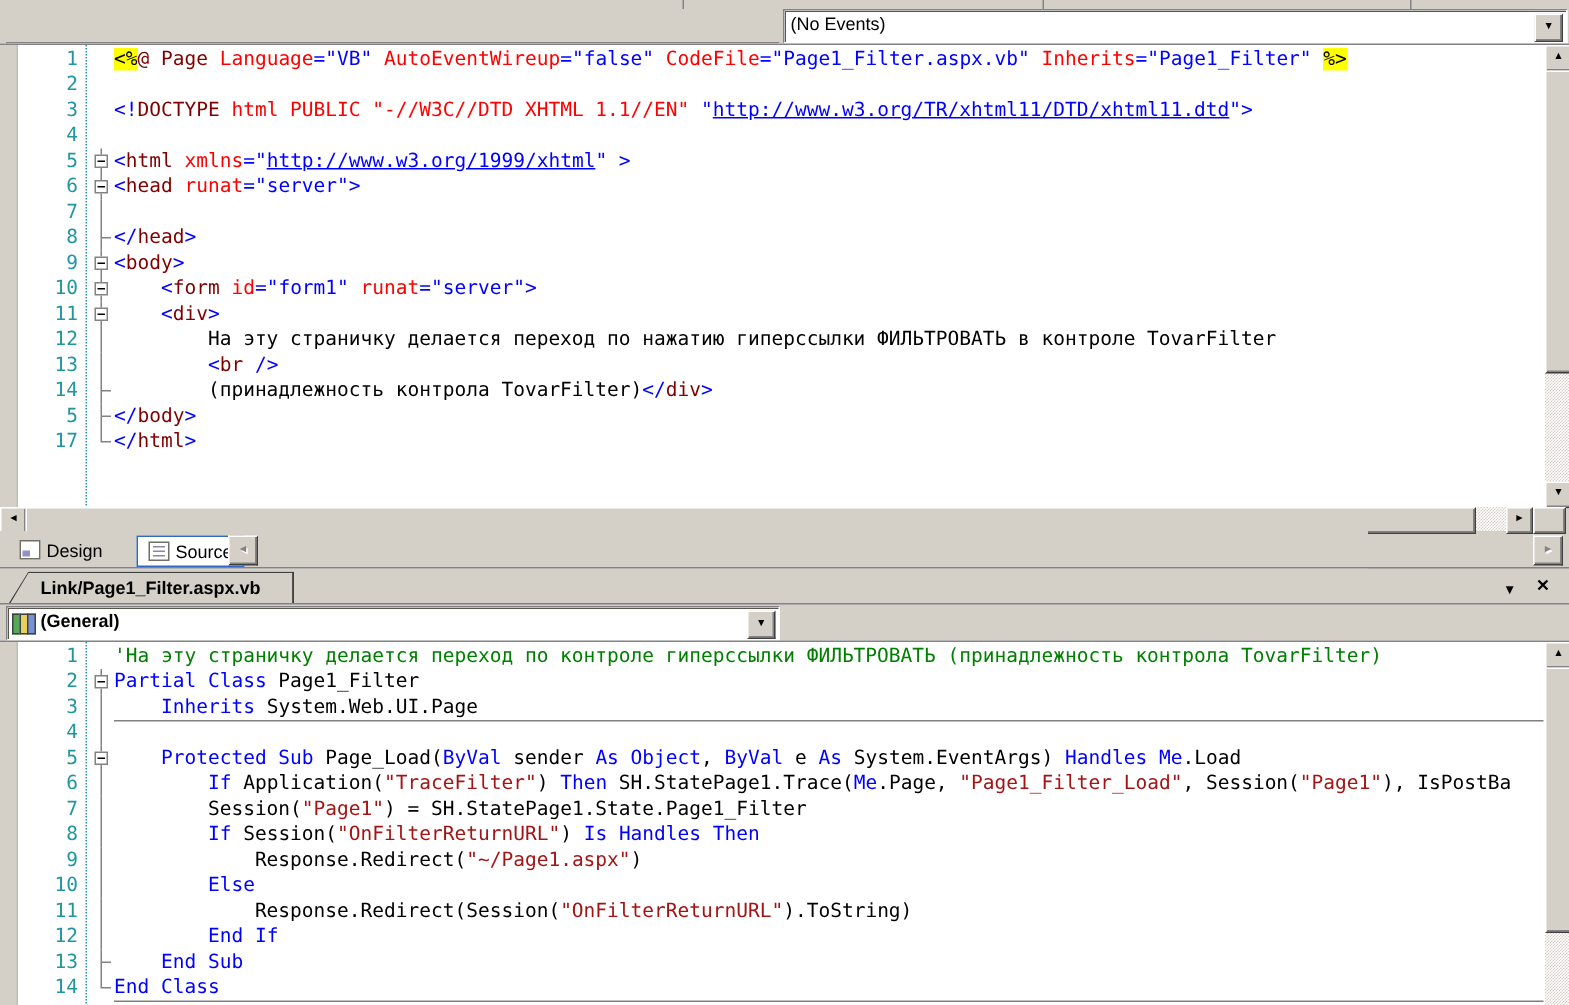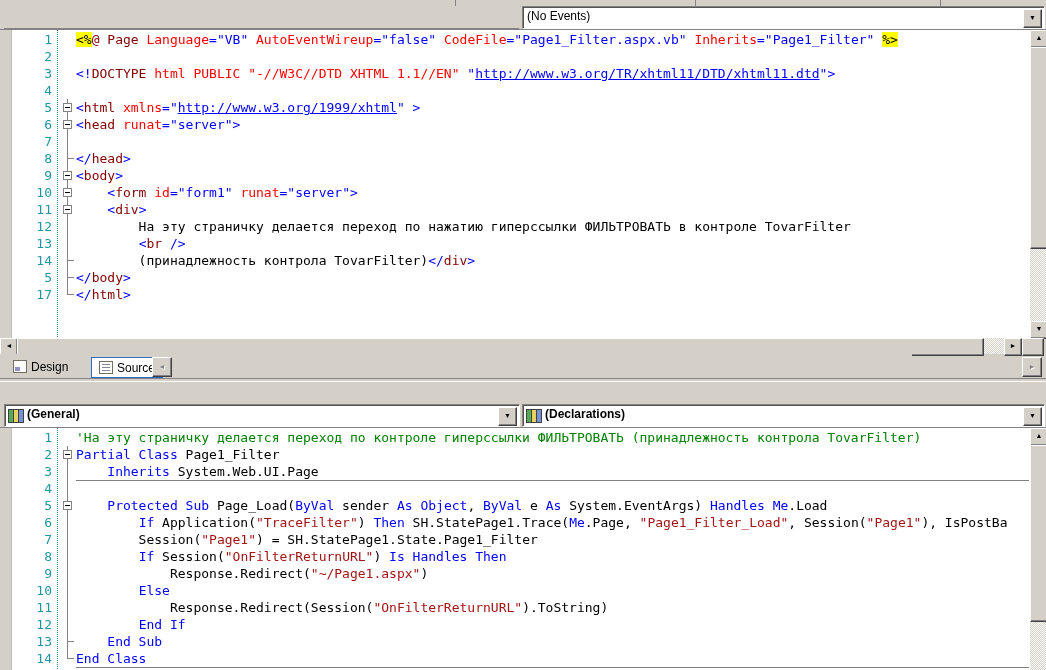--- a/index.html
+++ b/index.html
@@ -157,41 +157,36 @@
     <span class="sb-btn raised disabled" style="left:152px;top:3px;width:18px;height:18px;position:absolute;">
         <span class="arrow-glyph" style="line-height:17px;">◄</span>
       </span>
     <span class="sb-btn raised disabled" style="left:1022px;top:3px;width:18px;height:18px;position:absolute;">
         <span class="arrow-glyph" style="line-height:17px;">►</span>
       </span>
   </div>
 
   <div class="groove" style="top:378px;"></div>
 
+  <div class="doc-tabs">
+    <div class="doc-tab">
+      <div class="in">Link/Page1_Filter.aspx.vb</div>
+    </div>
+    <span class="strip-icon" style="left:1002px;font-size:9px;top:7px;">▼</span>
+    <span class="strip-icon" style="left:1024px;font-weight:bold;">✕</span>
+  </div>
 
   <div class="combo sunken" style="left:4px;top:404px;width:514px;">
     <span class="inner"></span>
     <span class="cls-icon">
         <i></i>
         <i></i>
         <i></i>
       </span>
     <span class="txt bold iconized">(General)</span>
-    <span class="btn raised">
-        <span class="arrow-glyph">▼</span>
-      </span>
-  </div>
-  <div class="combo sunken" style="left:522px;top:404px;width:521px;">
-    <span class="inner"></span>
-    <span class="cls-icon">
-        <i></i>
-        <i></i>
-        <i></i>
-      </span>
-    <span class="txt bold iconized">(Declarations)</span>
     <span class="btn raised">
         <span class="arrow-glyph">▼</span>
       </span>
   </div>
 
   <div class="editor" style="top:427px;height:243px;">
     <div class="ed-margin"></div>
     <div class="dotted-sep"></div>
     <div class="lines" id="bottom-lines">
         <div class="codeline"><span class="ln">1</span><span class="code"><span class="tk-c">'На эту страничку делается переход по контроле гиперссылки ФИЛЬТРОВАТЬ (принадлежность контрола TovarFilter)</span></span></div>

